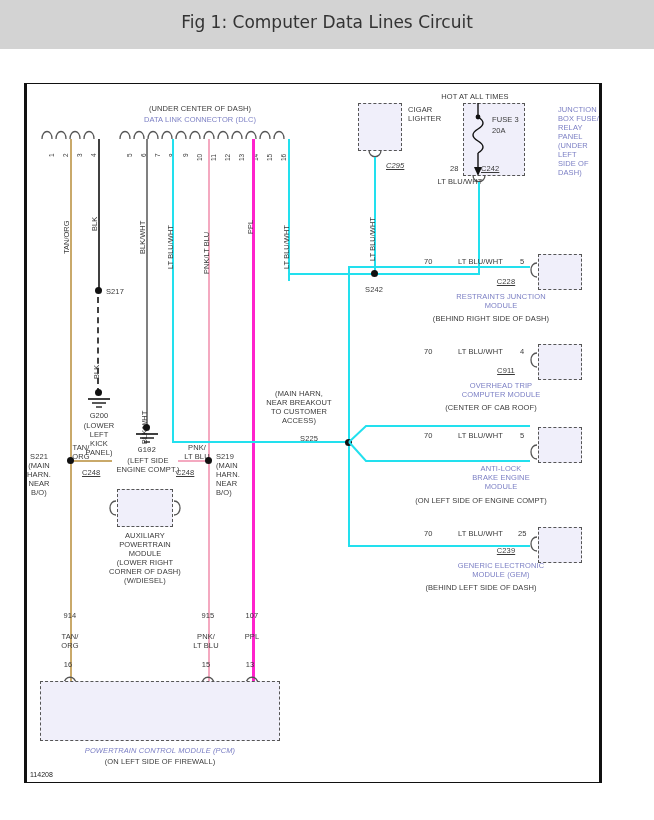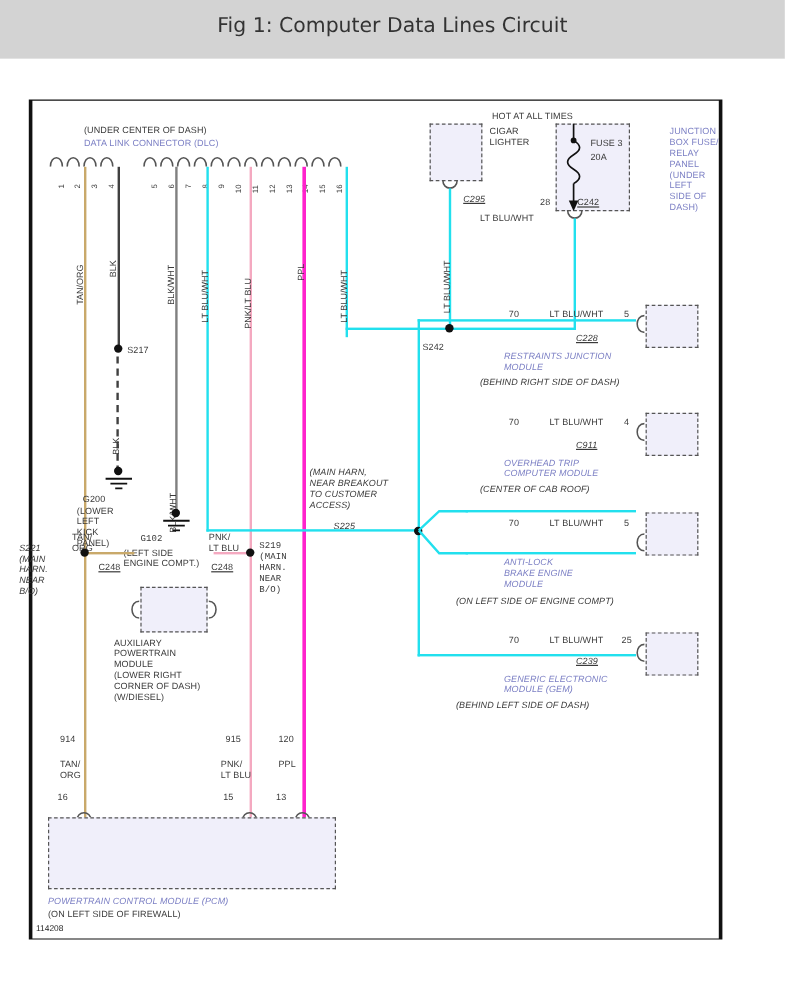--- a/index.html
+++ b/index.html
@@ -26,22 +26,22 @@
     position:absolute;left:24px;top:34px;width:578px;height:700px;
     border-left:3px solid #111;border-right:3px solid #111;
     border-top:1px solid #111;border-bottom:1px solid #111;
     box-sizing:border-box;
   }
   .wire{position:absolute;}
   .v{width:2px;}
   .h{height:2px;}
   .lbl{position:absolute;font-size:7.5px;color:#3a3a3a;line-height:9px;letter-spacing:0.1px;
        font-family:"Liberation Sans", sans-serif;white-space:pre;}
-  .lbl.c{}
-  .lbl.r{text-align:left;font-style:italic;}
+  .lbl.c{text-align:center;}
+  .lbl.r{text-align:center;}
   .blue{color:#7b7fc4;}
   .vert{
     position:absolute;font-size:7.5px;color:#3a3a3a;
     transform:rotate(-90deg);transform-origin:left top;white-space:nowrap;
     font-family:"Liberation Sans", sans-serif;
   }
   .pin{
     position:absolute;font-size:6.5px;color:#3a3a3a;
     transform:rotate(-90deg);transform-origin:left top;white-space:nowrap;
   }
@@ -298,37 +298,37 @@
   <div class="wire h" style="left:178px;top:411px;width:32px;background:#f4a9c0;"></div>
 
   <div class="dot" style="left:67px;top:408px;"></div>
   <div class="lbl r" style="left: 16px; top: 403px; width: 46px; white-space: pre-line;">S221
 (MAIN
 HARN.
 NEAR
 B/O)</div>
 
   <div class="dot" style="left:205px;top:408px;"></div>
-  <div class="lbl" style="left: 216px; top: 403px; width: 46px; white-space: pre-line; font-family: Liberation Mono, monospace;">S219
+  <div class="lbl" style="left: 216px; top: 403px; width: 46px; white-space: pre-line;">S219
 (MAIN
 HARN.
 NEAR
 B/O)</div>
 
   <div class="lbl c" style="left:50px;top:562px;width:40px;">914</div>
   <div class="lbl c" style="left: 50px; top: 583px; width: 40px; white-space: pre-line;">TAN/
 ORG</div>
   <div class="lbl c" style="left:48px;top:611px;width:40px;">16</div>
 
   <div class="lbl c" style="left:188px;top:562px;width:40px;">915</div>
   <div class="lbl c" style="left: 184px; top: 583px; width: 44px; white-space: pre-line;">PNK/
 LT BLU</div>
   <div class="lbl c" style="left:186px;top:611px;width:40px;">15</div>
 
-  <div class="lbl c" style="left:232px;top:562px;width:40px;">120</div>
+  <div class="lbl c" style="left:232px;top:562px;width:40px;">107</div>
   <div class="lbl c" style="left:232px;top:583px;width:40px;">PPL</div>
   <div class="lbl c" style="left:230px;top:611px;width:40px;">13</div>
 
   <svg class="conn" style="left:62px;top:624px;" width="20" height="11">
     <path d="M2,11 C2,2 14,2 14,11" fill="none" stroke="#555" stroke-width="1.3"></path>
   </svg>
   <svg class="conn" style="left:200px;top:624px;" width="20" height="11">
     <path d="M2,11 C2,2 14,2 14,11" fill="none" stroke="#555" stroke-width="1.3"></path>
   </svg>
   <svg class="conn" style="left:244px;top:624px;" width="20" height="11">

